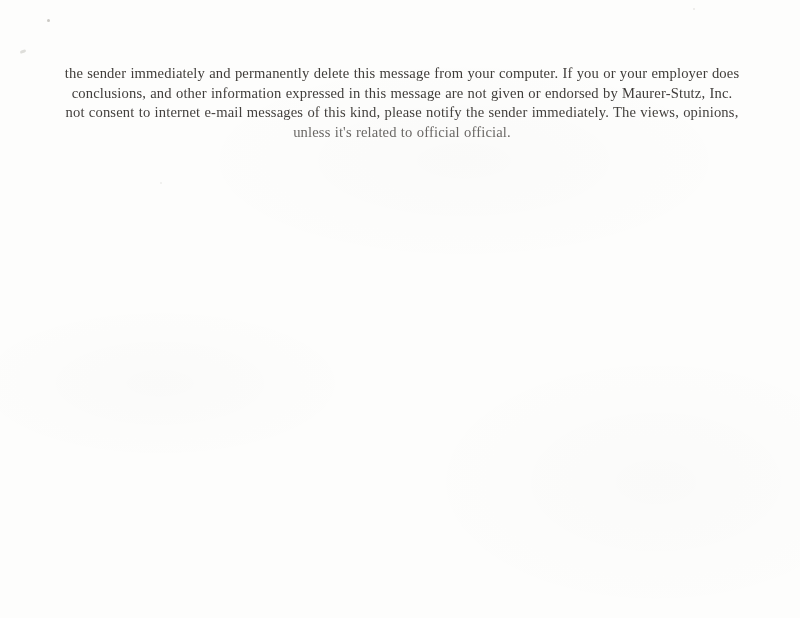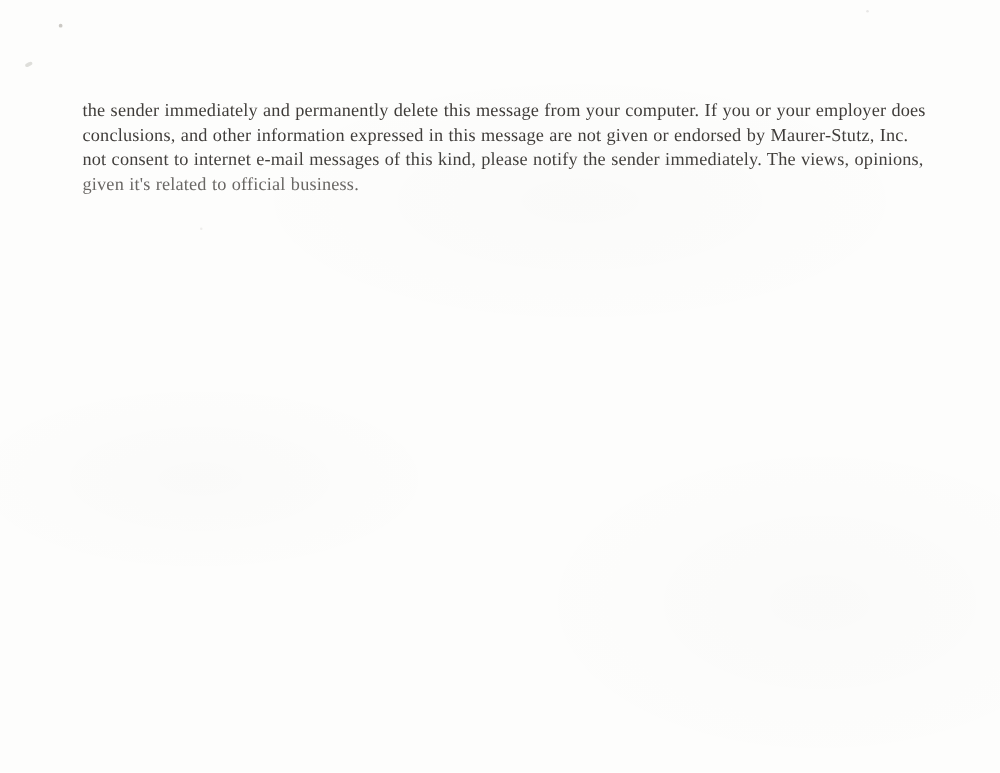--- a/index.html
+++ b/index.html
@@ -38,25 +38,25 @@
   .speck-d { left: 160px; top: 182px; width: 2px;  height: 2px; opacity: .22; }
 
   .text-block {
     position: absolute;
     left: 50px;
     top: 64px;
     width: 704px;
   }
 
   .text-block p {
-    margin: 16px;
+    margin: 0;
     font-size: 14.6px;
     line-height: 19.6px;
     color: #2e2c2b;
-    text-align: left;
+    text-align: center;
     letter-spacing: 0.15px;
     word-spacing: 0.4px;
     font-family: "Liberation Serif", serif;
   }
 
   .line {
     display: block;
     white-space: pre;
     color: #35322f;
     opacity: 0.93;
@@ -74,17 +74,17 @@
   <div class="speck speck-a"></div>
   <div class="speck speck-b"></div>
   <div class="speck speck-c"></div>
   <div class="speck speck-d"></div>
 
   <div class="text-block">
     <p>
         <span class="line l1">the sender immediately and permanently delete this message from your computer. If you or your employer does</span>
         <span class="line l3">conclusions, and other information expressed in this message are not given or endorsed by Maurer-Stutz, Inc.</span>
         <span class="line l2">not consent to internet e-mail messages of this kind, please notify the sender immediately. The views, opinions,</span>
-        <span class="line l4">given it's related to official business.</span>
+        <span class="line l4">unless it's related to official official.</span>
       </p>
   </div>
 
 </div>
 
 </body></html>

